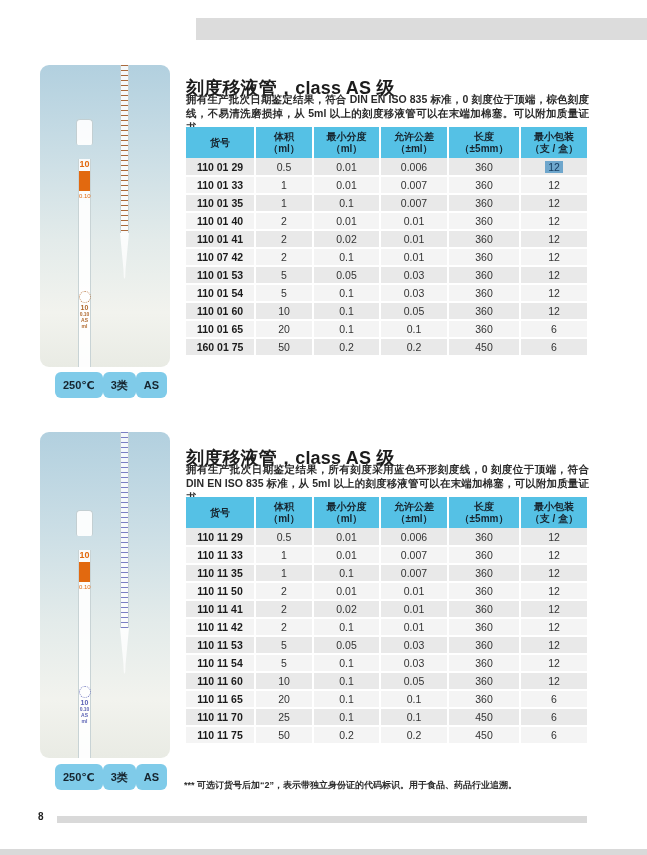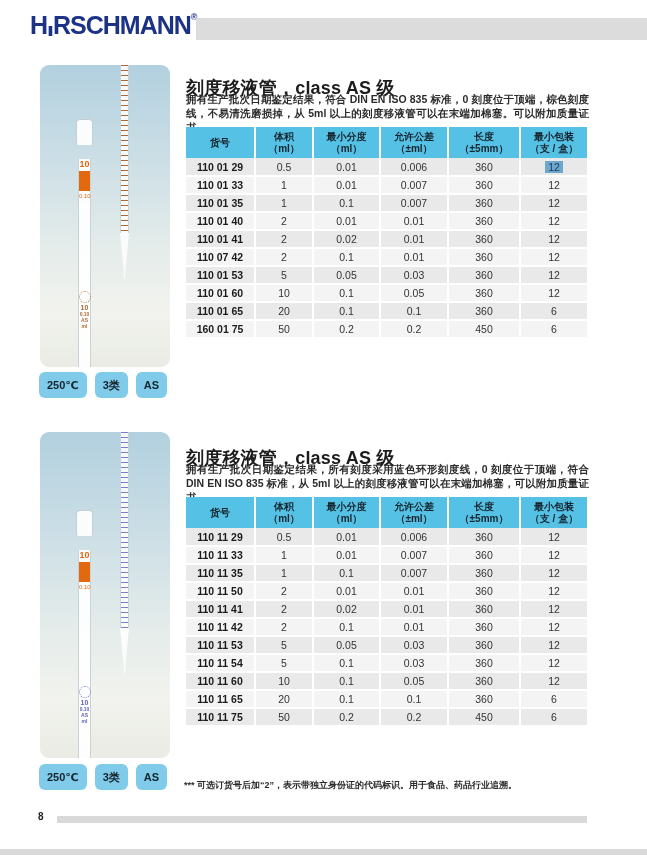--- a/index.html
+++ b/index.html
@@ -39,21 +39,21 @@
 
   .pip-back { position:absolute; width:9px; }
   .pip-back .tube { width:9px; background:rgba(255,255,255,0.85);
       border-left:1px solid #c8d3d5; border-right:1px solid #c8d3d5;
       background-image:repeating-linear-gradient(180deg, transparent 0 4px, var(--tick) 4px 5px); }
   .pip-back .tip { width:9px; height:46px;
       background:linear-gradient(180deg, rgba(255,255,255,0.9), rgba(255,255,255,0.7));
       clip-path:polygon(0 0,100% 0,62% 78%,58% 96%,50% 100%,42% 96%,38% 78%); }
 
   
-  .badges { position:absolute; left:39px; display:flex; gap:8px; }
+  .badges { position:absolute; left:55px; display:flex; gap:0; }
   .badges-1 { top:372px; }
   .badges-2 { top:764px; }
   .badge { background:#7fcbe9; color:#16242e; font-weight:bold; font-size:11px;
            border-radius:6px; padding:0 8px; height:26px; line-height:26px; text-align:center; }
 
   
   .sec-title { position:absolute; left:186px; font-size:18px; font-weight:bold; color:#1c1c1c; letter-spacing:0.2px;margin-top:12px; }
   .sec-title-1 { top:64px; }
   .sec-title-2 { top:434px; }
   .sec-desc { position:absolute; left:186px; width:403px; font-size:10.5px; color:#2b2b2b;
@@ -83,21 +83,20 @@
   .bottom-strip { position:absolute; left:0; top:849px; width:647px; height:6px; background:#d9d9d9; }
 
   .s1 { --tick:#a9693c; --stamp:#b06a30; }
   .s2 { --tick:#7b7fc4; --stamp:#5c63b5; }
 </style>
 </head>
 <body>
 
 <div class="page">
 
-  <div class="logo"><span>H</span><span class="logo-i">I</span><span>RSCHMANN</span><sup>®</sup></div>
   <div class="top-bar"></div>
 
   <div class="img-box img-box-1 s1">
     <div class="pip-front" style="left:36px; top:54px; bottom:0;">
       <div class="mouth"></div>
       <div class="shaft" style="height:230px;">
         <div class="vol">10</div>
         <div class="band"></div>
         <div class="sub">0.10</div>
         <div style="height:92px;"></div>
@@ -206,20 +205,28 @@
         </tr>
         <tr>
           <td class="catno">110 01 53</td>
           <td>5</td>
           <td>0.05</td>
           <td>0.03</td>
           <td>360</td>
           <td>12</td>
         </tr>
         <tr>
+          <td class="catno">110 01 54</td>
+          <td>5</td>
+          <td>0.1</td>
+          <td>0.03</td>
+          <td>360</td>
+          <td>12</td>
+        </tr>
+        <tr>
           <td class="catno">110 01 60</td>
           <td>10</td>
           <td>0.1</td>
           <td>0.05</td>
           <td>360</td>
           <td>12</td>
         </tr>
         <tr>
           <td class="catno">110 01 65</td>
           <td>20</td>
@@ -382,20 +389,28 @@
         </tr>
         <tr>
           <td class="catno">110 11 65</td>
           <td>20</td>
           <td>0.1</td>
           <td>0.1</td>
           <td>360</td>
           <td>6</td>
         </tr>
         <tr>
+          <td class="catno">110 11 70</td>
+          <td>25</td>
+          <td>0.1</td>
+          <td>0.1</td>
+          <td>450</td>
+          <td>6</td>
+        </tr>
+        <tr>
           <td class="catno">110 11 75</td>
           <td>50</td>
           <td>0.2</td>
           <td>0.2</td>
           <td>450</td>
           <td>6</td>
         </tr>
       </tbody>
   </table>
 

